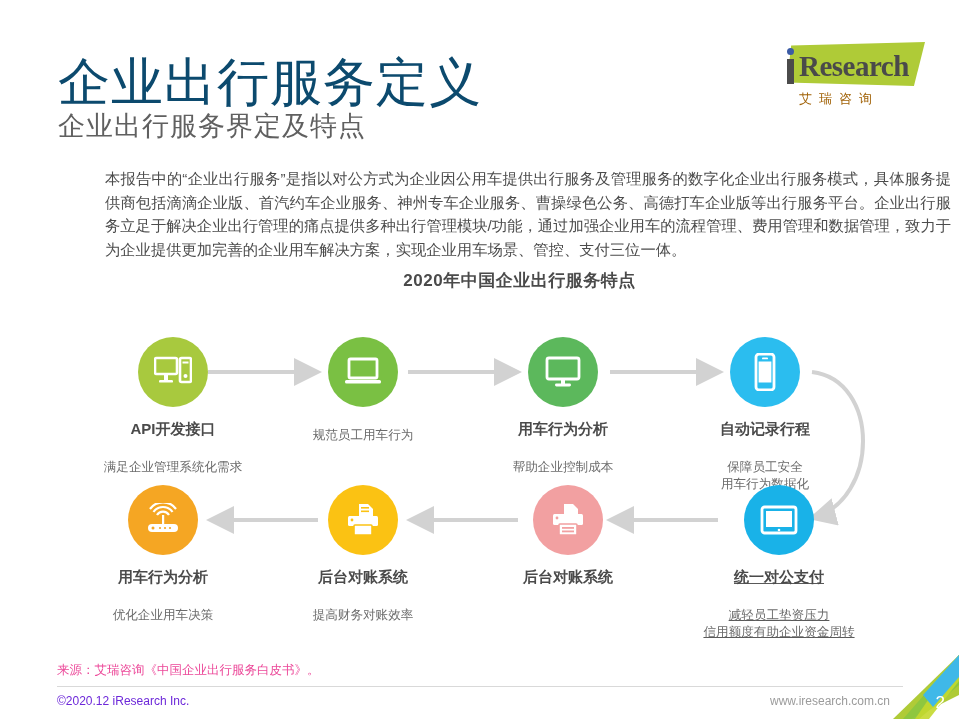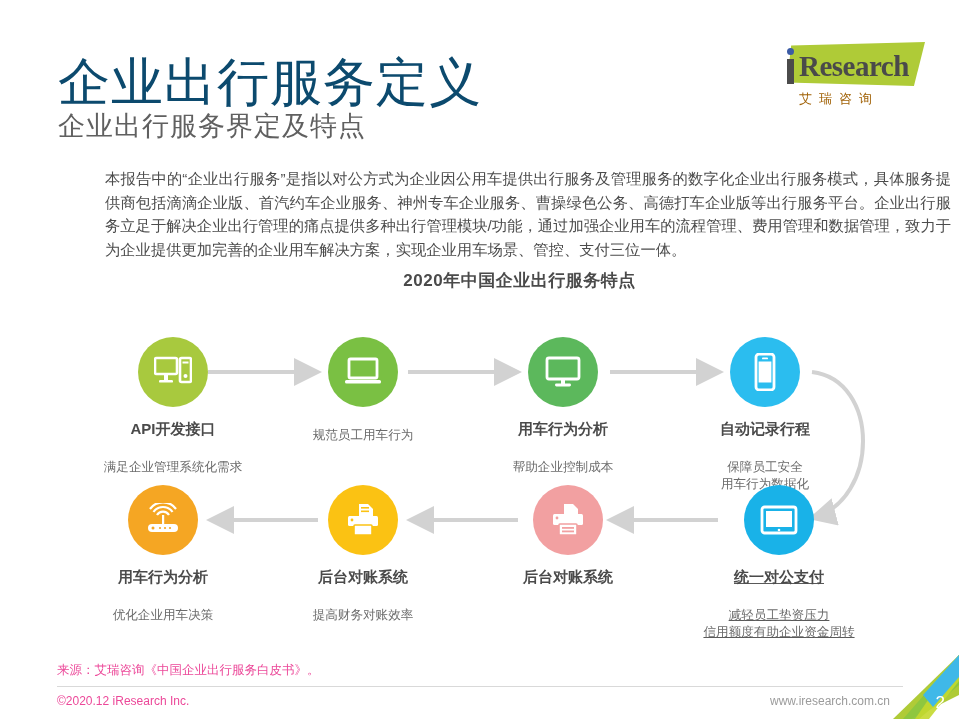--- a/index.html
+++ b/index.html
@@ -82,21 +82,21 @@
   .arrows{position:absolute;left:0;top:0;width:959px;height:330px;}
 
   
   .source{
     position:absolute;left:57px;top:662px;font-size:12.5px;color:#ec4899;
   }
   .footer-rule{
     position:absolute;left:57px;top:686px;width:846px;height:1px;background:#D9D9D9;
   }
   .copyright{
-    position:absolute;left:57px;top:694px;font-size:12px;color:#ec4899;
+    position:absolute;left:57px;top:694px;font-size:12px;color:#6d28d9;
   }
   .website{
     position:absolute;left:770px;top:694px;font-size:12px;color:#9B9B9B;
   }
   .corner{
     position:absolute;right:0;bottom:0;width:70px;height:64px;overflow:hidden;
   }
   .page-num{
     position:absolute;right:14px;bottom:6px;font-size:17px;color:#ffffff;z-index:5;
   }

